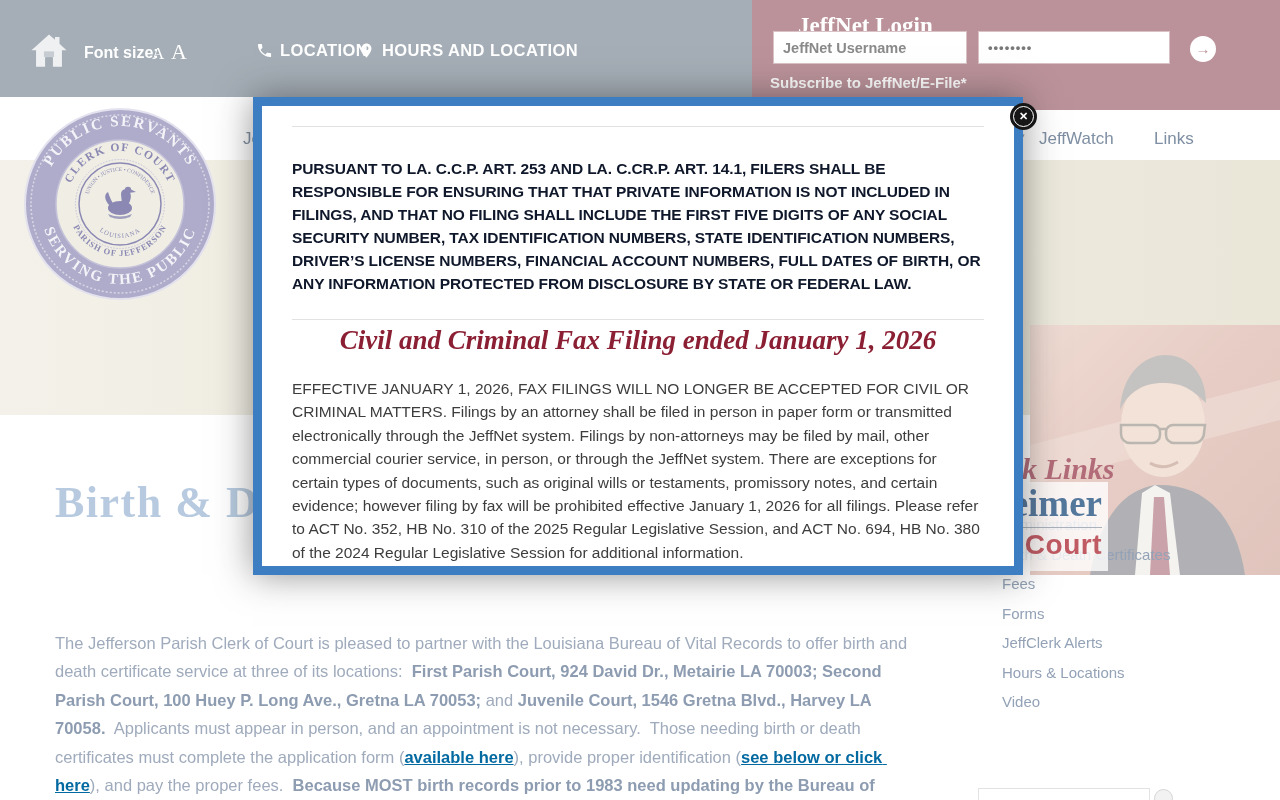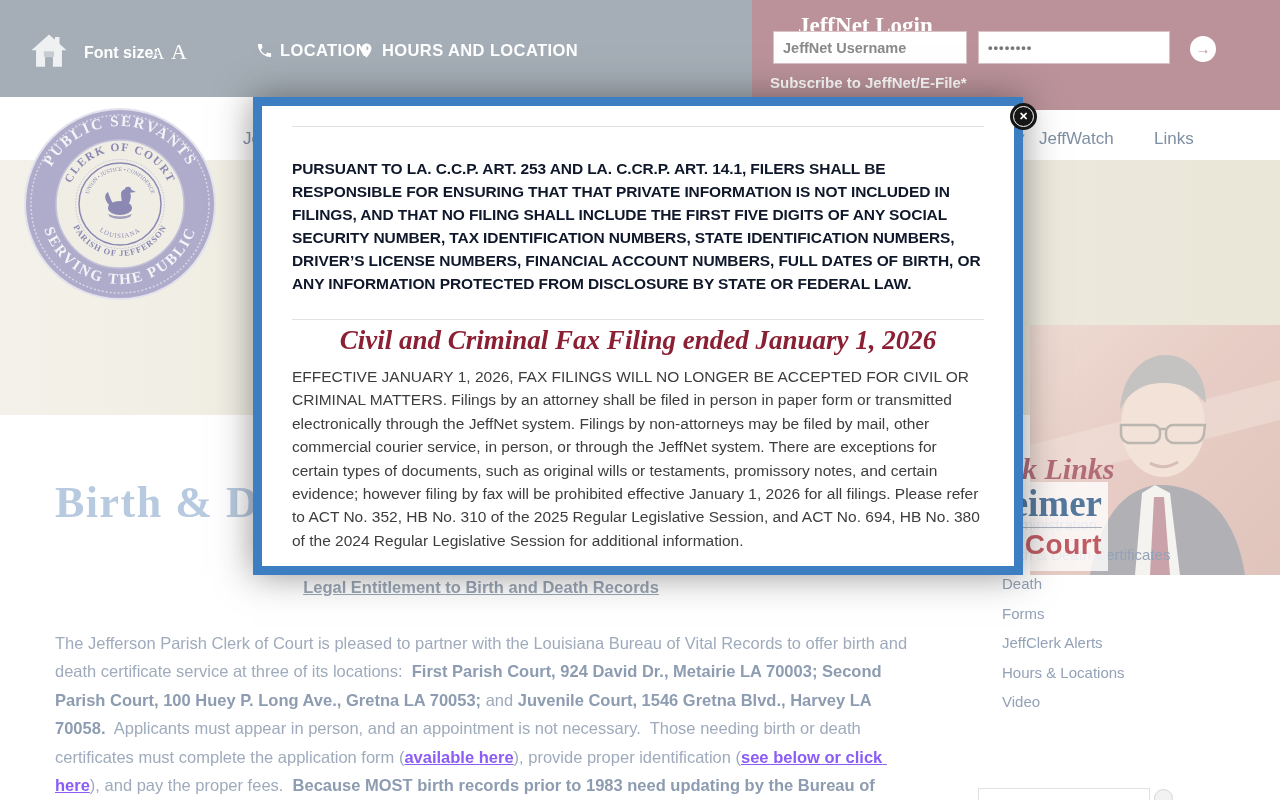--- a/index.html
+++ b/index.html
@@ -59,21 +59,21 @@
   .name-card .ct{font-weight:bold;font-size:28px;color:#c05a63;line-height:30px;letter-spacing:.5px;}
 
   
   .page-h1{position:absolute;left:55px;top:448px;font-family:"Liberation Serif",serif;font-weight:bold;
            font-size:44px;color:#b7cadf;letter-spacing:1.5px;}
   .ent-link{position:absolute;left:55px;top:578px;width:852px;text-align:center;}
   .ent-link a{color:#98a5b4;font-weight:bold;font-size:16.5px;text-decoration:underline;cursor:pointer;}
   .intro{position:absolute;left:55px;top:612px;width:854px;font-size:16.5px;line-height:28.5px;
          color:#9fabbc;white-space:pre-wrap;}
   .intro strong{color:#8d9cb1;}
-  .intro a{color:#8b5cf6;font-weight:bold;text-decoration:underline;cursor:pointer;}
+  .intro a{color:#0369a1;font-weight:bold;text-decoration:underline;cursor:pointer;}
 
   
   .ql-head{position:absolute;left:962px;top:452px;font-family:"Liberation Serif",serif;font-style:italic;
            font-weight:bold;font-size:30px;color:#b26b79;}
   .ql-list{position:absolute;left:1002px;top:510px;width:270px;}
   .ql-item{display:block;height:29.5px;line-height:29.5px;font-size:15px;color:#93a2b6;cursor:pointer;
            white-space:nowrap;text-decoration:none;}
   .side-search{position:absolute;left:978px;top:788px;width:172px;height:26px;background:#fff;
                border:1px solid #e2e2e2;outline:none;padding:0 8px;font-size:13px;}
   .side-go{position:absolute;left:1154px;top:789px;width:19px;height:19px;border-radius:50%;
@@ -83,21 +83,21 @@
   .modal{position:absolute;left:253px;top:97px;width:770px;height:478px;background:#fff;
          border:9px solid #3d7dc2;z-index:10;box-shadow:0 0 34px rgba(40,40,40,.5);}
   .modal-inner{position:absolute;left:0;top:0;right:0;bottom:0;background:#fff;padding:11px 30px 0 30px;overflow:hidden;}
   .m-hr{border:none;border-top:1px solid #e2e2e2;margin:0;}
   .m-hr1{margin-top:9px;}
   .m-hr2{margin-top:24px;}
   .m-notice{margin-top:30px;font-size:15.5px;font-weight:bold;line-height:23px;color:#0f172a;
             letter-spacing:-.1px;white-space:pre-wrap;}
   .m-title{margin-top:5px;text-align:center;font-family:"Liberation Serif",serif;font-style:italic;
            font-weight:bold;font-size:27px;color:#8b1f33;}
-  .m-body{margin-top:9px;font-size:15.5px;line-height:23.4px;color:#3d3d3d;white-space:pre-wrap;}
+  .m-body{margin-top:21px;font-size:15.5px;line-height:23.4px;color:#3d3d3d;white-space:pre-wrap;}
   .m-close{position:absolute;left:748px;top:-3px;width:27px;height:27px;border-radius:50%;background:#161616;
            border:none;cursor:pointer;padding:0;z-index:11;display:flex;align-items:center;justify-content:center;}
   .m-close span{display:flex;align-items:center;justify-content:center;width:21px;height:21px;border:1.5px solid #fff;
            border-radius:50%;color:#fff;font-size:11px;font-weight:bold;line-height:1;}
 </style>
 </head>
 <body>
 
 <div id="screen">
 
@@ -213,31 +213,28 @@
   <div class="jeff-panel">
     <div class="jn-title">JeffNet Login</div>
     <input class="jn-user" placeholder="JeffNet Username" style="">
     <input class="jn-pass" type="text" value="••••••••" style="">
     <button class="jn-go">→</button>
     <div class="jn-sub">Subscribe to JeffNet/E-File*</div>
   </div>
 
   <h1 class="page-h1">Birth &amp; Death Certificates</h1>
 
-  <div class="ent-link">
-    <a>Legal Entitlement to Birth and Death Records</a>
-  </div>
 
   <p class="intro"><span>The Jefferson Parish Clerk of Court is pleased to partner with the Louisiana Bureau of Vital Records to offer birth and death certificate service at three of its locations:  </span><strong>First Parish Court, 924 David Dr., Metairie LA 70003; Second Parish Court, 100 Huey P. Long Ave., Gretna LA 70053;</strong><span> and </span><strong>Juvenile Court, 1546 Gretna Blvd., Harvey LA 70058.</strong><span>  Applicants must appear in person, and an appointment is not necessary.  Those needing birth or death certificates must complete the application form (</span><a>available here</a><span>), provide proper identification (</span><a>see below or click here</a><span>), and pay the proper fees.  </span><strong>Because MOST birth records prior to 1983 need updating by the Bureau of Vital Statistics before a certificate may be issued, it is best to arrive at the clerk of court’s office before 4:00 p.m.</strong></p>
 
   <div class="ql-head">Quick Links</div>
   <nav class="ql-list">
     <a class="ql-item">Administration</a>
     <a class="ql-item">Birth &amp; Death Certificates</a>
-    <a class="ql-item">Death</a>
+    <a class="ql-item">Fees</a>
     <a class="ql-item">Forms</a>
     <a class="ql-item">JeffClerk Alerts</a>
     <a class="ql-item">Hours &amp; Locations</a>
     <a class="ql-item">Video</a>
   </nav>
   <input class="side-search" style="">
   <button class="side-go"></button>
 
   <div class="modal">
     <div class="modal-inner">

